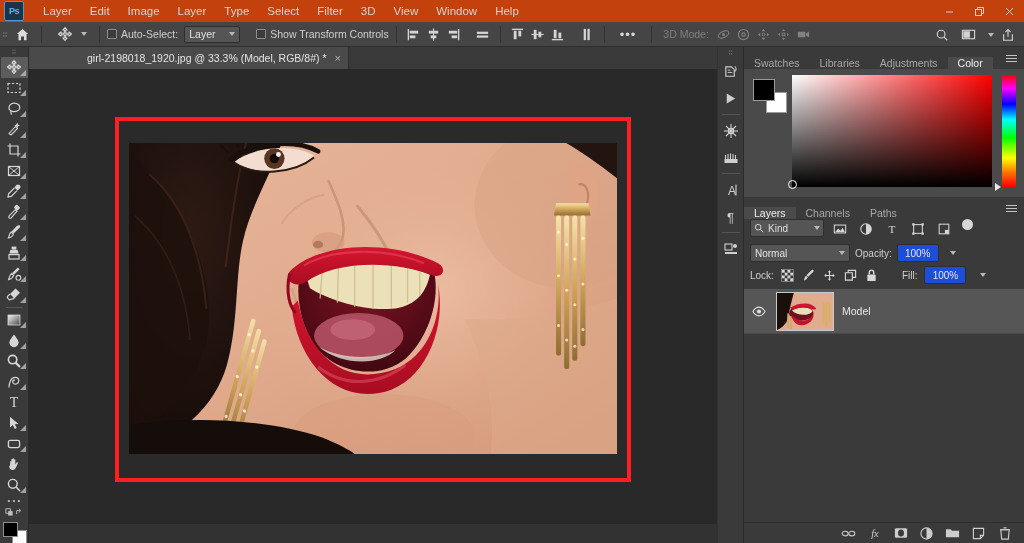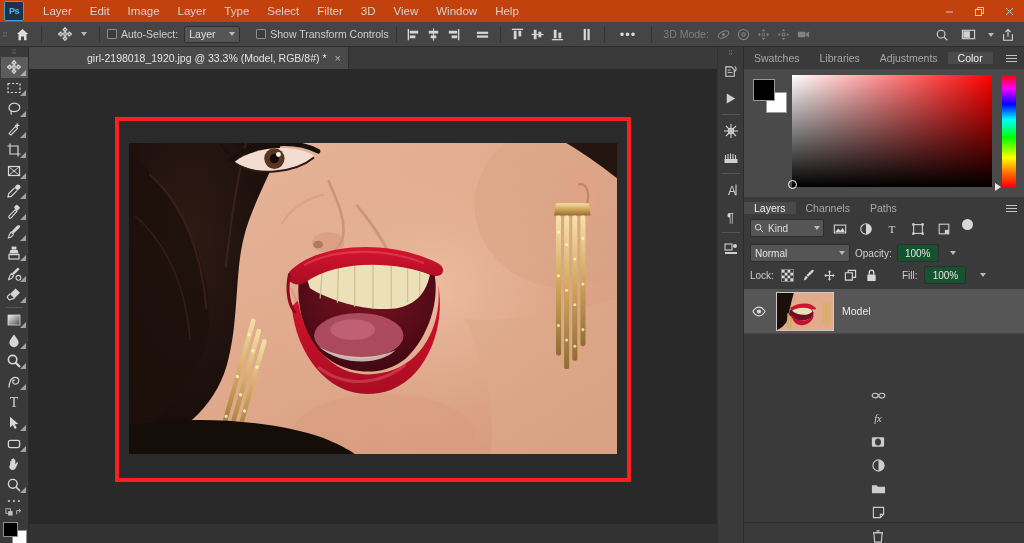--- a/index.html
+++ b/index.html
@@ -143,21 +143,21 @@
   .dk-grip { width: 100%; height: 11px; color: #808080; font-size: 7px; text-align: center; line-height: 11px; }
   .dock-icon {
     width: 26px; height: 27px; display: flex; align-items: center; justify-content: center; color: #cfcfcf;
   }
   .dk-sep { width: 18px; height: 1px; background: #555; margin: 2px 0; }
 
   
   .rightcol { position: absolute; left: 744px; top: 47px; width: 280px; height: 496px; background: #3a3a3a; }
 
   .panel-tabs {
-    height: 22px; background: #3a3a3a; display: flex; align-items: center; position: relative;
+    height: 22px; background: #3a3a3a; display: flex; align-items: flex-end; position: relative;
   }
   .p-tab {
     display: flex; align-items: center; padding: 0 10px; font-size: 10.5px; color: #a8a8a8;
   }
   .p-tab.active { background: #4a4a4a; color: #f0f0f0; }
   .p-menu {
     position: absolute; right: 5px; top: 0; height: 22px; width: 16px;
     display: flex; align-items: center; justify-content: center;
   }
   .hamb { width: 11px; }
@@ -196,21 +196,21 @@
   .kind-toggle { width: 11px; height: 11px; border-radius: 50%; background: #d7d7d7; margin-left: 2px; }
 
   .blend-row { display: flex; align-items: center; height: 22px; padding: 0 6px; gap: 5px; }
   .blend-select {
     height: 18px; width: 100px; background: #555; border: 1px solid #2e2e2e; border-radius: 2px;
     display: flex; align-items: center; justify-content: space-between; padding: 0 4px;
     font-size: 10px; color: #e3e3e3;
   }
   .field-label { font-size: 10px; color: #cfcfcf; }
   .num-field {
-    height: 18px; width: 42px; background: #14532d; border: 1px solid #2e2e2e; border-radius: 2px;
+    height: 18px; width: 42px; background: #1d4ed8; border: 1px solid #2e2e2e; border-radius: 2px;
     font-size: 10px; color: #e5e5e5; display: flex; align-items: center; justify-content: center;
   }
   .num-caret { width: 14px; height: 18px; display: flex; align-items: center; justify-content: center; }
 
   .lock-row { display: flex; align-items: center; height: 22px; padding: 0 6px; gap: 7px; }
   .lock-icon { width: 14px; height: 16px; display: flex; align-items: center; justify-content: center; color: #d7d7d7; }
 
   .layers-list { background: #3a3a3a; padding-top: 3px; }
   .layer-row {
     display: flex; align-items: center; height: 45px; background: #565656; gap: 8px; padding: 0 6px;
@@ -220,21 +220,21 @@
   .layer-thumb {
     width: 58px; height: 39px; border: 1px solid #c9c9c9; overflow: hidden; background: #222;
     flex-shrink: 0;
   }
   .layer-thumb svg { width: 100%; height: 100%; display: block; }
   .layer-name { font-size: 10.5px; color: #e8e8e8; }
 
   .layers-footer {
     position: absolute; left: 0; bottom: 0; width: 280px; height: 21px;
     background: #3a3a3a; display: flex; align-items: center; justify-content: flex-end;
-    gap: 11px; padding-right: 12px; border-top: 1px solid #2e2e2e; flex-direction: column;
+    gap: 11px; padding-right: 12px; border-top: 1px solid #2e2e2e;
   }
   .lf-btn { width: 15px; height: 16px; display: flex; align-items: center; justify-content: center; color: #cdcdcd; }
 </style>
 </head>
 <body>
 
 <div id="app">
 
   <div class="menubar">
     <div class="ps-logo">Ps</div>

